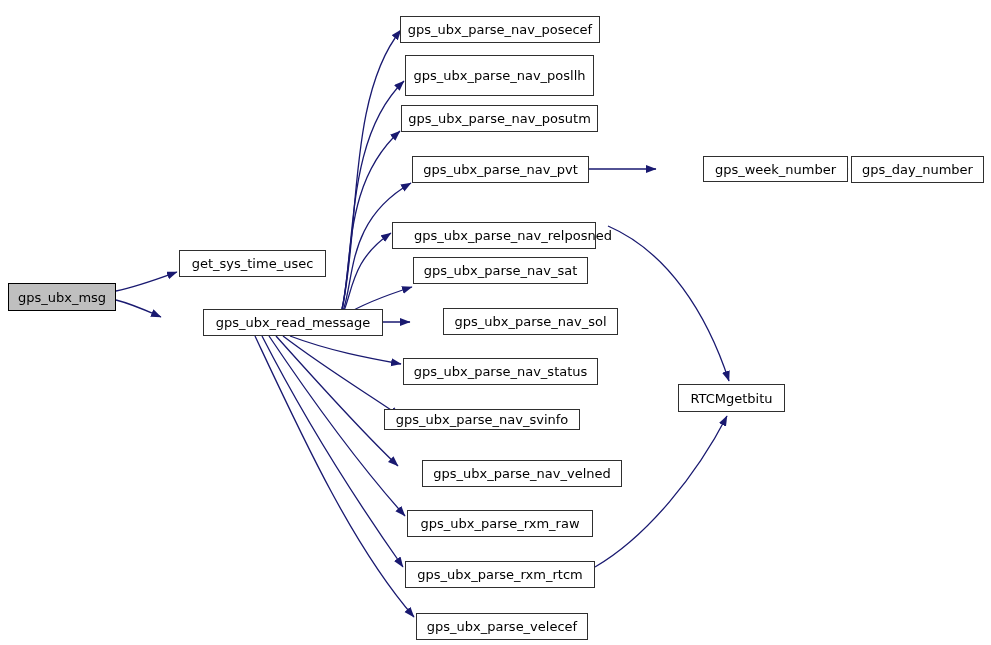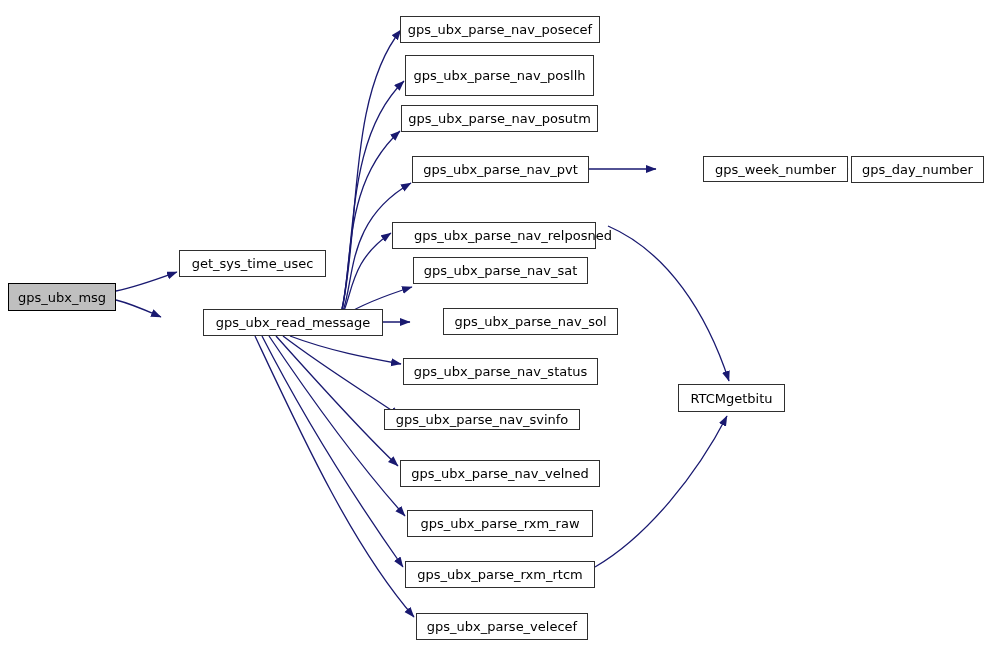--- a/index.html
+++ b/index.html
@@ -74,21 +74,21 @@
   <div class="node" style="left:392px;top:222px;width:204px;height:27px;padding-left:38px;">gps_ubx_parse_nav_relposned</div>
 
   <div class="node" style="left:413px;top:257px;width:175px;height:27px;">gps_ubx_parse_nav_sat</div>
 
   <div class="node" style="left:413px;top:308px;width:175px;height:27px;margin-left:30px;">gps_ubx_parse_nav_sol</div>
 
   <div class="node" style="left:403px;top:358px;width:195px;height:27px;">gps_ubx_parse_nav_status</div>
 
   <div class="node" style="left:384px;top:409px;width:196px;height:21px;">gps_ubx_parse_nav_svinfo</div>
 
-  <div class="node" style="left:400px;top:460px;width:200px;height:27px;">gps_ubx_parse_nav_velned</div>
+  <div class="node" style="left:422px;top:460px;width:200px;height:27px;">gps_ubx_parse_nav_velned</div>
 
   <div class="node" style="left:407px;top:510px;width:186px;height:27px;">gps_ubx_parse_rxm_raw</div>
 
   <div class="node" style="left:405px;top:561px;width:190px;height:27px;">gps_ubx_parse_rxm_rtcm</div>
 
   <div class="node" style="left:416px;top:613px;width:172px;height:27px;">gps_ubx_parse_velecef</div>
 
   <div class="node" style="left:659px;top:156px;width:145px;height:26px;margin-left:44px;">gps_week_number</div>
 
   <div class="node" style="left:851px;top:156px;width:133px;height:27px;">gps_day_number</div>

